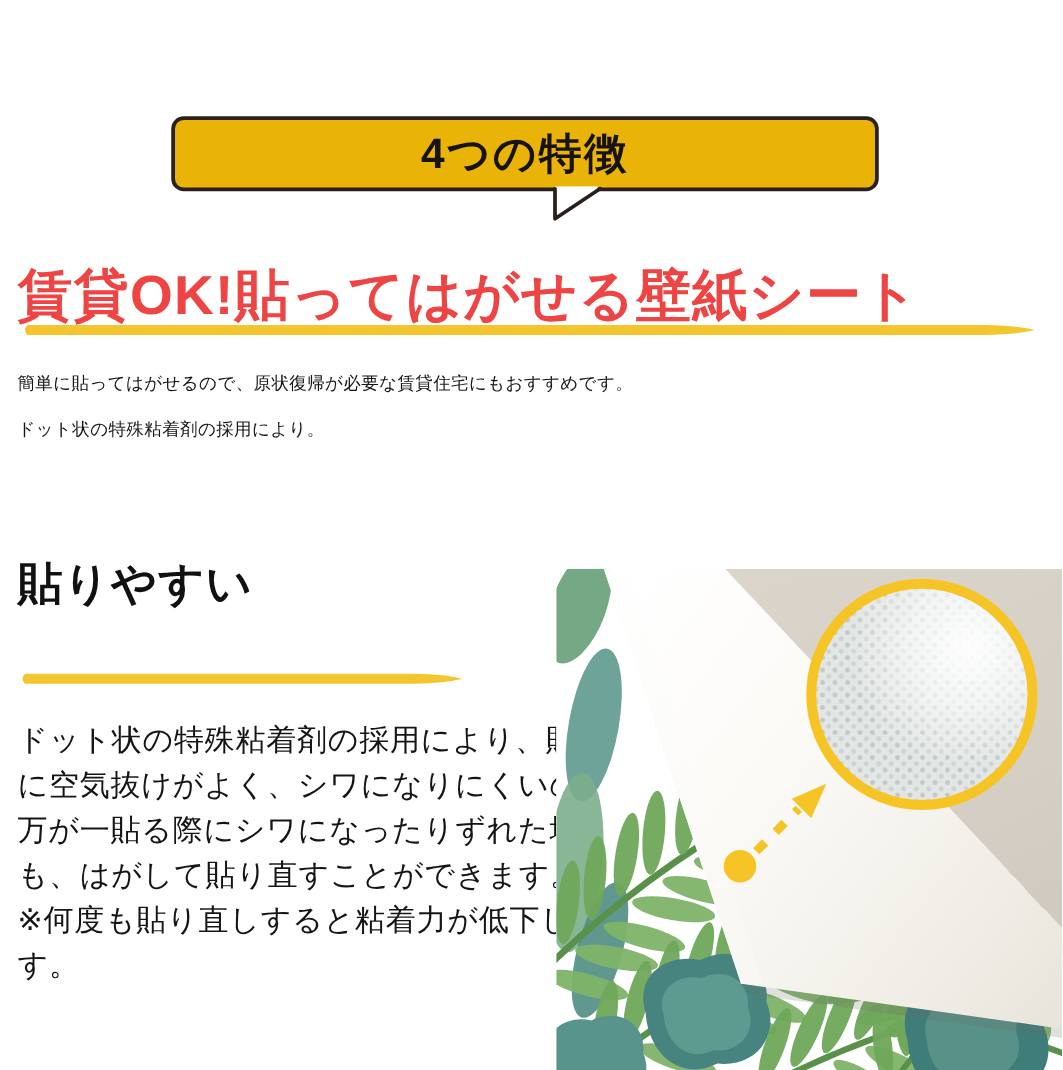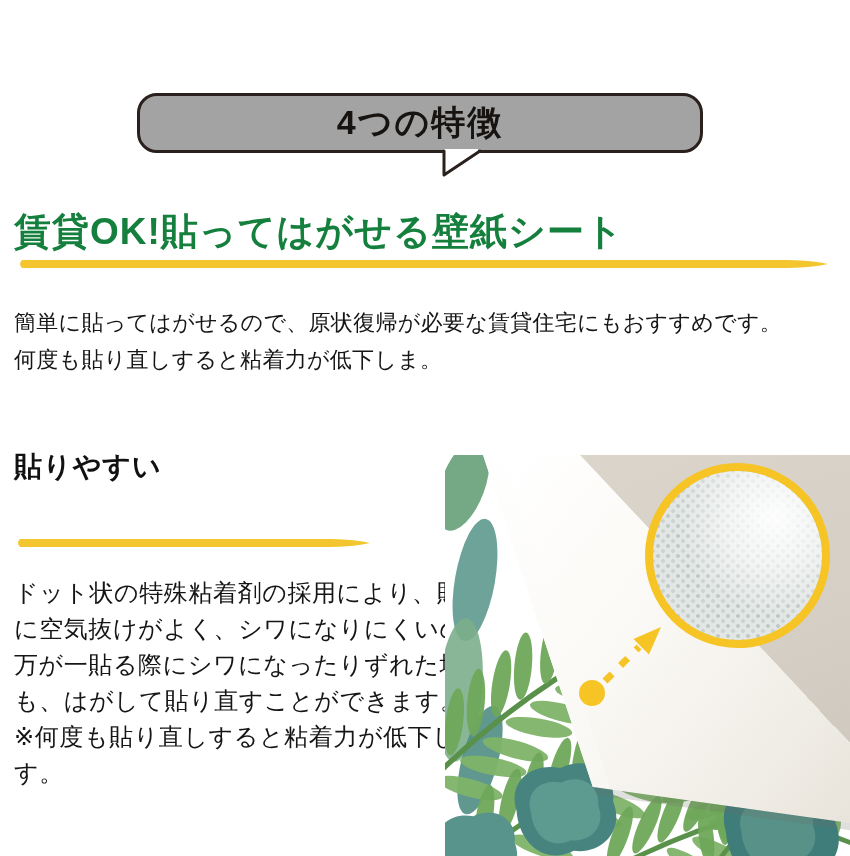--- a/index.html
+++ b/index.html
@@ -3,39 +3,39 @@
 <meta charset="utf-8">
 <style>
   html,body{margin:0;padding:0;background:#fff;}
   .canvas{
     position:relative;width:850px;height:856px;background:#ffffff;overflow:hidden;
     font-family:"Liberation Sans","DejaVu Sans",sans-serif;color:#151515;
   }
   
   .bubble{
     position:absolute;left:137px;top:93px;width:566px;height:60px;
-    border:3px solid #2a201d;border-radius:20px;background:#a3a3a3;
+    border:3px solid #2a201d;border-radius:10px;background:#eab308;
     display:flex;align-items:center;justify-content:center;box-sizing:border-box;
   }
   .bubble-label{font-size:34px;font-weight:700;letter-spacing:2px;color:#171310;}
   .bubble-tail{position:absolute;left:438px;top:149px;z-index:3;}
   
   .h1{
-    position:absolute;left:14px;top:207px;margin:0;font-size:37px;font-weight:700;
-    letter-spacing:1px;color:#15803d;white-space:nowrap;
+    position:absolute;left:14px;top:207px;margin:0;font-size:44px;font-weight:700;
+    letter-spacing:1px;color:#ef4444;white-space:nowrap;
   }
   .h2{
-    position:absolute;left:14px;top:442px;margin:0;font-size:28px;font-weight:700;
+    position:absolute;left:14px;top:442px;margin:0;font-size:36px;font-weight:700;
     line-height:50px;letter-spacing:1px;color:#111;
   }
   .underline{position:absolute;}
   .u1{left:18px;top:259px;}
   .u2{left:16px;top:538px;}
   
-  .body1{position:absolute;left:14px;top:304px;font-size:22px;line-height:37px;letter-spacing:.3px;}
+  .body1{position:absolute;left:14px;top:288px;font-size:14px;line-height:37px;letter-spacing:.3px;}
   .body2{position:absolute;left:14px;top:575px;width:440px;font-size:24px;line-height:36px;letter-spacing:.6px;}
   .bline{white-space:nowrap;}
   
   .photo{position:absolute;left:445px;top:455px;width:405px;height:401px;overflow:hidden;background:#fff;}
   .photo>*{position:absolute;}
   .leaves{left:0;top:0;width:405px;height:401px;}
   .wall{
     inset:0;background:linear-gradient(155deg,#dcd6cc 0%,#d5cfc5 55%,#cbc5bb 100%);
     clip-path:polygon(33.3% 0,100% 0,100% 71.8%);
   }
@@ -78,21 +78,21 @@
     <rect x="6" y="0" width="34" height="5" fill="#ffffff"></rect>
     <path d="M6,2 L6,26 L42,2" fill="#ffffff" stroke="#2a201d" stroke-width="3" stroke-linejoin="round" stroke-linecap="round"></path>
   </svg>
 
   <h1 class="h1">賃貸OK!貼ってはがせる壁紙シート</h1>
   <svg class="underline u1" width="812" height="10" viewBox="0 0 812 10">
     <path d="M4,1 L770,1 Q796,1.5 810,5 Q796,8.5 770,9 L4,9 Q0,5 4,1 Z" fill="#f3c62f"></path>
   </svg>
   <div class="body1">
     <div class="bline">簡単に貼ってはがせるので、原状復帰が必要な賃貸住宅にもおすすめです。</div>
-    <div class="bline">何度も貼り直しすると粘着力が低下しま。</div>
+    <div class="bline">ドット状の特殊粘着剤の採用により。</div>
   </div>
 
   <h2 class="h2">
     <div>貼りやすい</div>
   </h2>
   <svg class="underline u2" width="356" height="10" viewBox="0 0 356 10">
     <path d="M4,1 L316,1 Q340,1.5 354,5 Q340,8.5 316,9 L4,9 Q0,5 4,1 Z" fill="#f3c62f"></path>
   </svg>
   <div class="body2">
     <div class="bline">ドット状の特殊粘着剤の採用により、貼る際</div>

